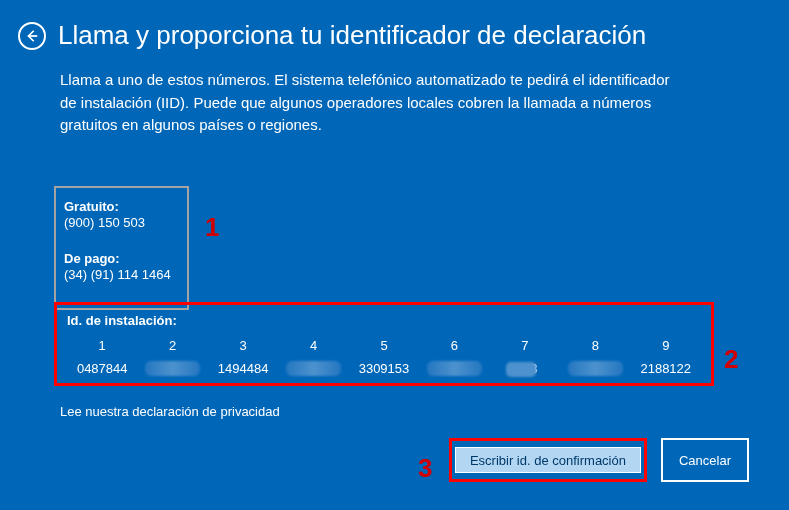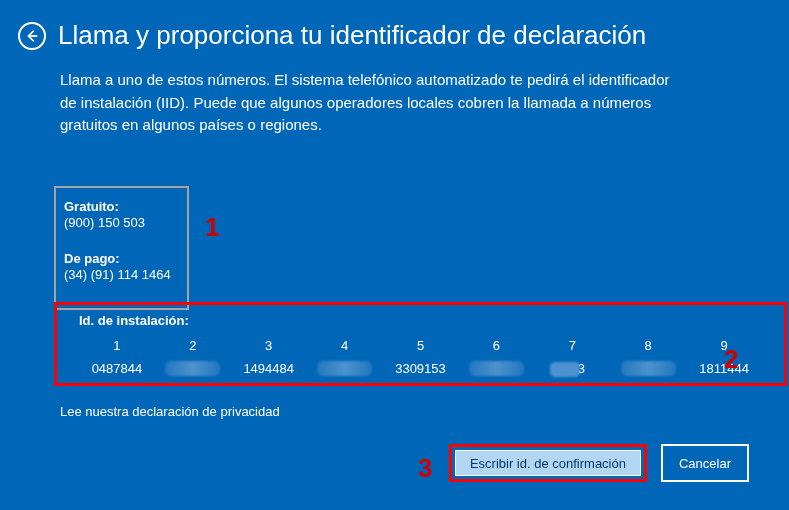--- a/index.html
+++ b/index.html
@@ -53,23 +53,23 @@
       color: #d00000;
       font-weight: 900;
       font-size: 26px;
     }
     .annot-1 { left: 205px; top: 212px; }
     .annot-2 { left: 724px; top: 344px; }
     .annot-3 { left: 418px; top: 453px; }
     .iid-box {
       position: absolute;
       left: 54px; top: 302px;
-      width: 733px; height: 84px;
+      width: 660px; height: 84px;
       border: 3px solid #ff0000;
-      padding: 8px 22px;
+      padding: 8px 10px;
     }
     .iid-title { font-size: 13px; font-weight: 600; }
     .iid-table {
       margin-top: 10px;
       display: grid;
       grid-template-columns: repeat(9, 1fr);
       font-size: 13px;
     }
     .iid-head { text-align: center; }
     .iid-vals {
@@ -101,21 +101,21 @@
       font-size: 13px;
       cursor: pointer;
     }
     .buttons {
       position: absolute;
       right: 40px; bottom: 28px;
       display: flex;
       gap: 14px;
     }
     .btn {
-      height: 38px;
+      height: 44px;
       padding: 0 16px;
       border: 2px solid #fff;
       font-size: 13px;
       background: transparent;
       color: #fff;
       cursor: pointer;
       display: flex; align-items: center; justify-content: center;
     }
     .btn.primary-wrap {
       border: 3px solid #ff0000;
@@ -174,21 +174,21 @@
     <div class="iid-val"><span class="blur"></span></div>
     <div class="iid-val">1494484</div>
     <div class="iid-val"><span class="blur"></span></div>
     <div class="iid-val">3309153</div>
     <div class="iid-val"><span class="blur"></span></div>
     <div class="iid-val">
       <span>1       33</span>
       <span class="partial-blur" style="left:16px; width:30px; top:1px;"></span>
     </div>
     <div class="iid-val"><span class="blur"></span></div>
-    <div class="iid-val">1811444</div>
+    <div class="iid-val">2188122</div>
   </div>
 </div>
 
 <div class="annot annot-2">2</div>
 
 <div class="privacy">Lee nuestra declaración de privacidad</div>
 
 <div class="annot annot-3">3</div>
 
 <div class="buttons">

